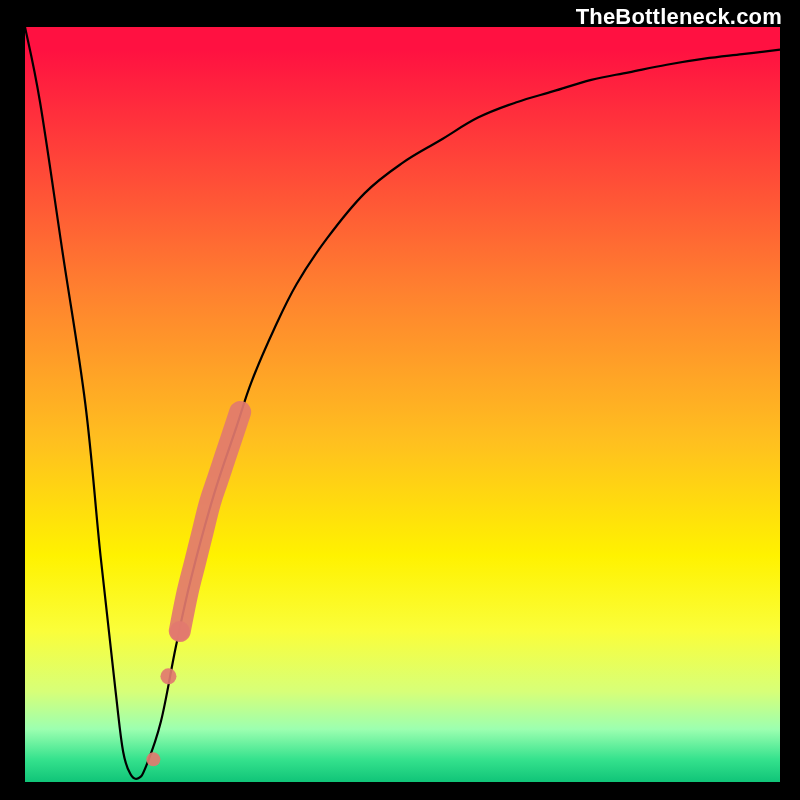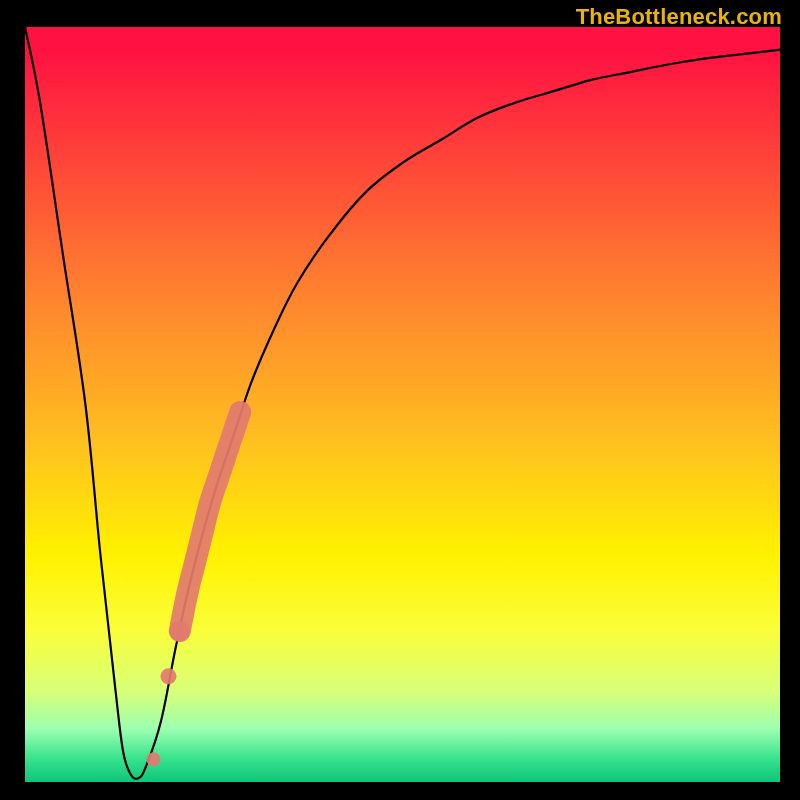--- a/index.html
+++ b/index.html
@@ -13,21 +13,21 @@
   }
   .stage {
     position: relative;
     width: 800px;
     height: 800px;
   }
   .watermark {
     position: absolute;
     top: 4px;
     right: 18px;
-    color: #eab308;
+    color: #ffffff;
     font-size: 22px;
     font-weight: 600;
     letter-spacing: 0.2px;
     z-index: 30;
     user-select: none;
   }
   svg.plot {
     position: absolute;
     top: 0;
     left: 0;

